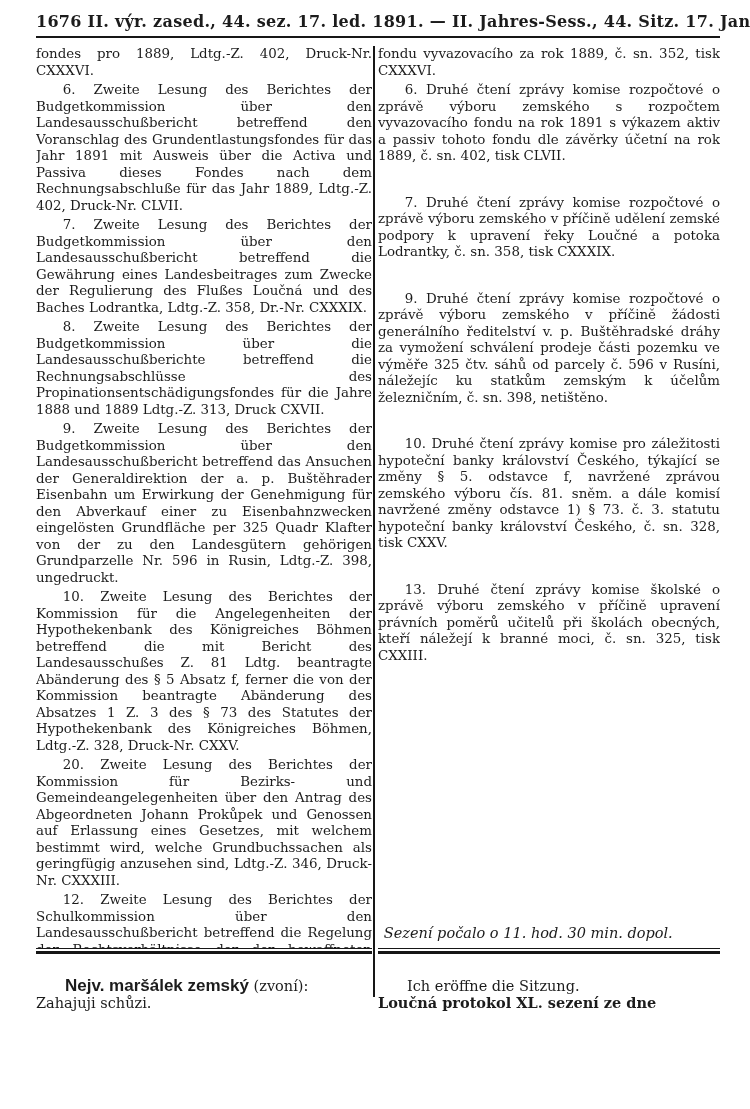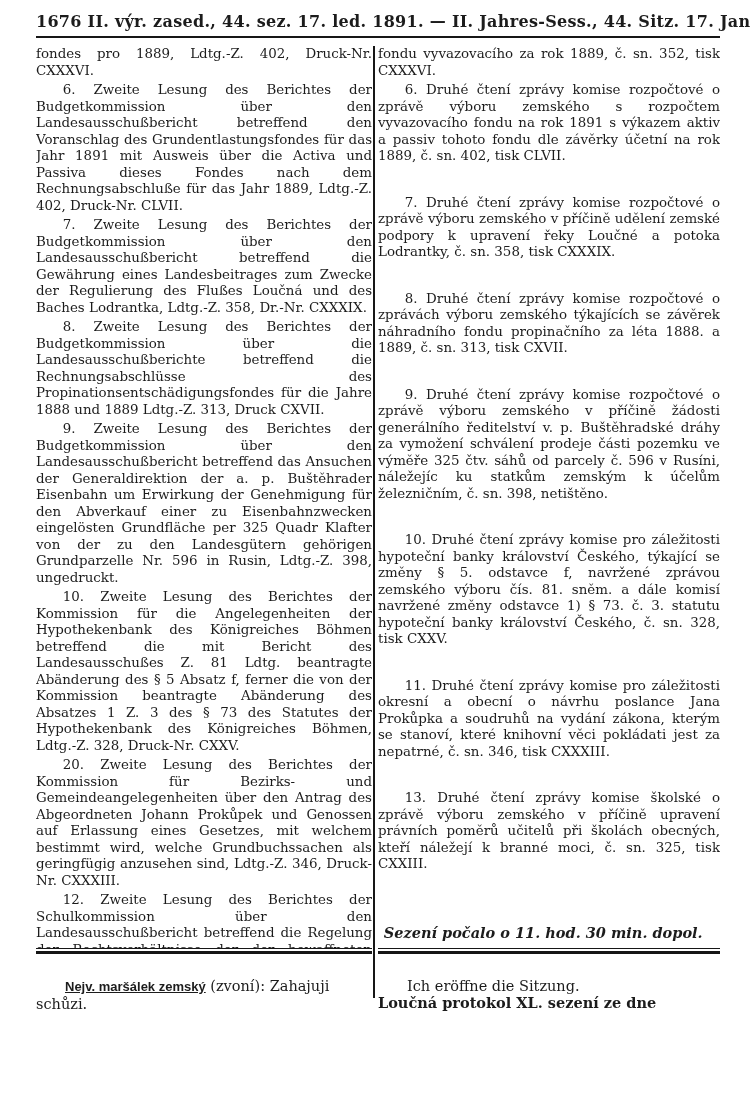--- a/index.html
+++ b/index.html
@@ -49,43 +49,42 @@
     margin: 0 0 3px 0;
     font-size: 13.4px;
     line-height: 16.5px;
     text-align: justify;
   }
   .col p.indent { text-indent: 2em; }
   .col-right p.gap { margin-top: 27px; }
   .session-note {
     margin-top: auto !important;
     font-style: italic;
-    font-weight: bold;
+    font-weight: normal;
     font-size: 14.5px !important;
     text-align: center;
     text-indent: 0.4em;
     padding-bottom: 4px;
   }
   .double-rule {
     height: 2px;
     border-top: 1.5px solid #161616;
     border-bottom: 3.5px solid #161616;
   }
   .footer-block {
     margin-top: 24px;
     font-size: 14.5px;
     line-height: 19px;
   }
   .footer-block p { margin: 0; text-align: left; font-size: 14.5px; }
   .footer-block .indent { text-indent: 2em; }
   .speaker {
     font-family: "Liberation Sans", "DejaVu Sans", sans-serif;
     font-weight: bold;
-    font-size: 13px;
-    text-decoration: underline;
+    font-size: 17px;
   }
   .bold-line { font-weight: bold; }
 </style>
 </head>
 <body>
 
 <div class="page">
 
   <div class="header">
     <span>1676 II. výr. zased., 44. sez. 17. led. 1891.  —  II. Jahres-Sess., 44. Sitz. 17. Jan. 1891.</span>
@@ -111,24 +110,22 @@
       </div>
     </div>
 
     <div class="center-rule"></div>
 
     <div class="col col-right">
       <div class="col-text">
         <p>fondu vyvazovacího za rok 1889, č. sn. 352, tisk CXXXVI.</p>
         <p class="indent">6. Druhé čtení zprávy komise rozpočtové o zprávě výboru zemského s rozpočtem vyvazovacího fondu na rok 1891 s výkazem aktiv a passiv tohoto fondu dle závěrky účetní na rok 1889, č. sn. 402, tisk CLVII.</p>
         <p class="indent gap">7. Druhé čtení zprávy komise rozpočtové o zprávě výboru zemského v příčině udělení zemské podpory k upravení řeky Loučné a potoka Lodrantky, č. sn. 358, tisk CXXXIX.</p>
-        <p class="indent gap">8. Druhé čtení zprávy komise rozpočtové o zprávách výboru zemského týkajících se závěrek náhradního fondu propinačního za léta 1888. a 1889, č. sn. 313, tisk CXVII.</p>
         <p class="indent gap">9. Druhé čtení zprávy komise rozpočtové o zprávě výboru zemského v příčině žádosti generálního ředitelství v. p. Buštěhradské dráhy za vymožení schválení prodeje části pozemku ve výměře 325 čtv. sáhů od parcely č. 596 v Rusíni, náležejíc ku statkům zemským k účelům železničním, č. sn. 398, netištěno.</p>
         <p class="indent gap">10. Druhé čtení zprávy komise pro záležitosti hypoteční banky království Českého, týkající se změny § 5. odstavce f, navržené zprávou zemského výboru čís. 81. sněm. a dále komisí navržené změny odstavce 1) § 73. č. 3. statutu hypoteční banky království Českého, č. sn. 328, tisk CXXV.</p>
-        <p class="indent gap">11. Druhé čtení zprávy komise pro záležitosti okresní a obecní o návrhu poslance Jana Prokůpka a soudruhů na vydání zákona, kterým se stanoví, které knihovní věci pokládati jest za nepatrné, č. sn. 346, tisk CXXXIII.</p>
         <p class="indent gap">13. Druhé čtení zprávy komise školské o zprávě výboru zemského v příčině upravení právních poměrů učitelů při školách obecných, kteří náležejí k branné moci, č. sn. 325, tisk CXXIII.</p>
         <p class="session-note">Sezení počalo o 11. hod. 30 min. dopol.</p>
       </div>
       <div class="double-rule"></div>
       <div class="footer-block">
         <p class="indent">Ich eröffne die Sitzung.</p>
         <p class="bold-line">Loučná protokol XL. sezení ze dne</p>
       </div>
     </div>
 

